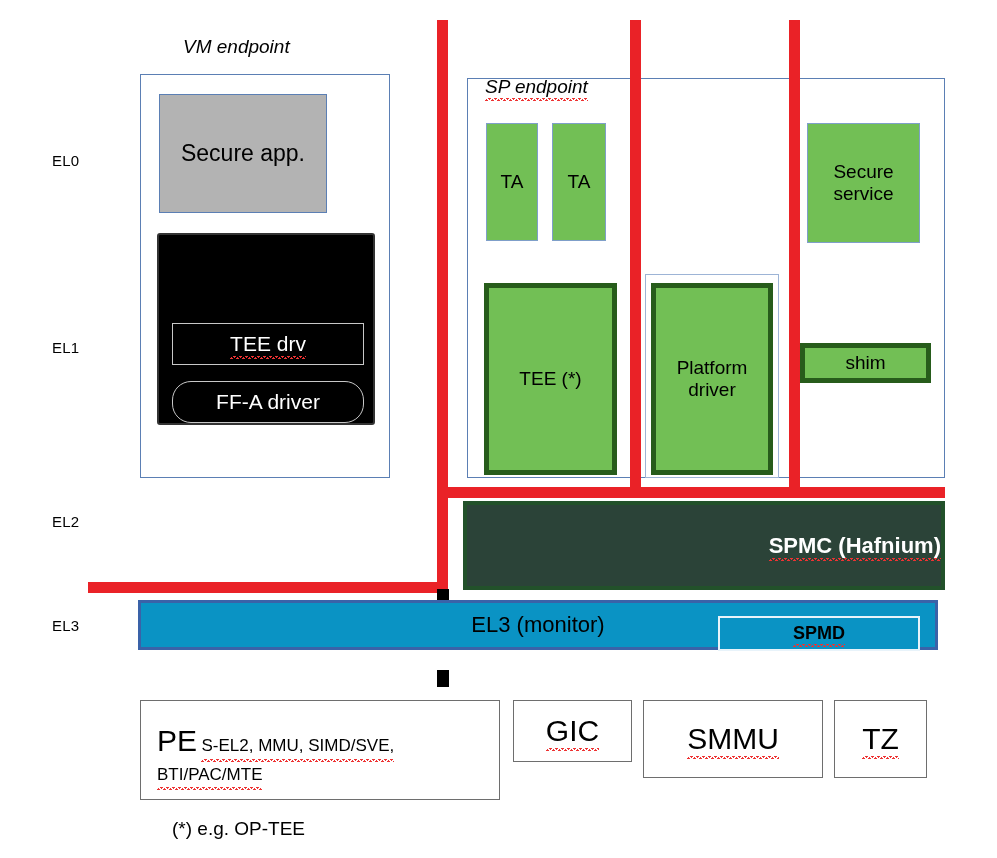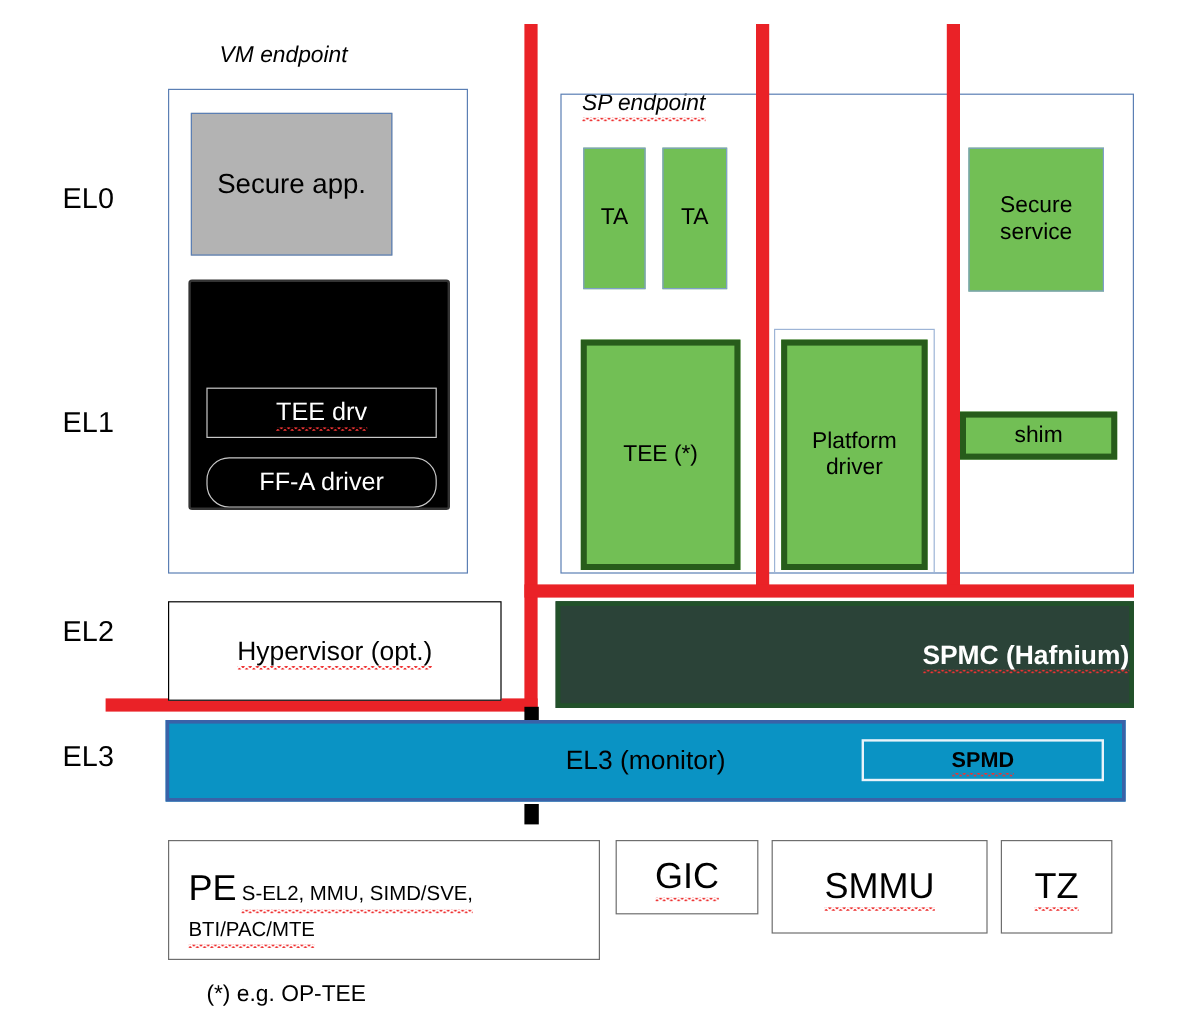--- a/index.html
+++ b/index.html
@@ -21,21 +21,21 @@
   .ctr {
     display: flex;
     align-items: center;
     justify-content: center;
     text-align: center;
     line-height: 1.15;
   }
 
   
   .el-label {
-    font-size: 24px;
+    font-size: 15px;
     color: #000000;
     letter-spacing: .2px;
   }
 
   
   .endpoint-caption {
     font-size: 19px;
     font-style: italic;
     color: #000000;
     white-space: nowrap;
@@ -244,33 +244,30 @@
   
   <div class="abs red-seg" style="left:630px; top:20px; width:11px; height:477px;"></div>
   
   <div class="abs red-seg" style="left:789px; top:20px; width:11px; height:477px;"></div>
   
   <div class="abs red-seg" style="left:437px; top:487px; width:508px; height:11px;"></div>
   
   <div class="abs red-seg" style="left:88px; top:582px; width:360px; height:11px;"></div>
 
   
-  <div class="abs white-box ctr" style="left:140px; top:501px; width:278px; height:83px;">
-    <span class="sq">Hypervisor (opt.)</span>
-  </div>
 
   <div class="abs spmc-box ctr" style="left:463px; top:501px; width:482px; height:89px;">
     <span class="sq">SPMC (Hafnium)</span>
   </div>
 
   
   <div class="abs blk-sq" style="left:437px; top:589px; width:12px; height:13px;"></div>
 
   
-  <div class="abs el3-box ctr" style="left:138px; top:600px; width:800px; height:68px;">
+  <div class="abs el3-box ctr" style="left:138px; top:600px; width:800px; height:50px;">
     <span>EL3 (monitor)</span>
   </div>
   <div class="abs spmd-box ctr" style="left:718px; top:616px; width:202px; height:35px;">
     <span class="sq">SPMD</span>
   </div>
 
   
   <div class="abs blk-sq" style="left:437px; top:670px; width:12px; height:17px;"></div>
 
   

